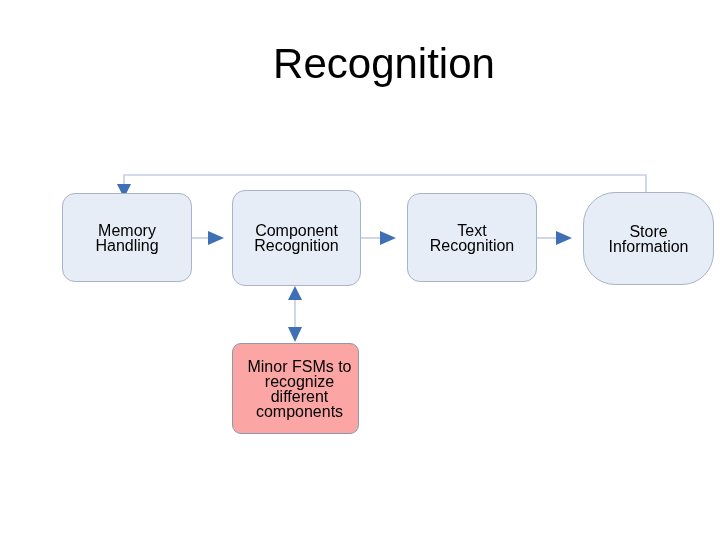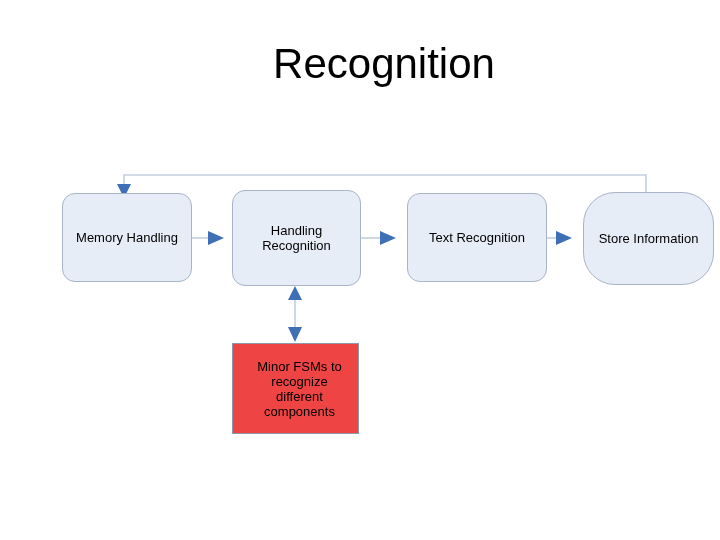--- a/index.html
+++ b/index.html
@@ -50,33 +50,33 @@
   .node {
     position: absolute;
     box-sizing: border-box;
     background: #e6ecf6;
     border: 1px solid #9aa7ba;
     display: flex;
     align-items: center;
     justify-content: center;
     text-align: center;
     color: #000000;
-    font-size: 13px;
+    font-size: 16px;
     line-height: 15px;
     font-family: "Liberation Sans", sans-serif;
   }
   .node.rounded {
     border-radius: 13px;
     border-color: #a9b4c6;
     background: #e7edf7;
   }
   .node.square {
-    border-radius: 0px;
+    border-radius: 9px;
     border-color: #8d99ab;
-    background: #ef4444;
+    background: #fca5a5;
     padding-left: 8px;
   }
   .node-label {
     display: block;
     padding: 0 6px;
     white-space: pre-line;
   }
 </style>
 </head>
 <body>
@@ -114,25 +114,25 @@
         <polygon points="264,300 278,300 271,286" fill="#3f6fb5"></polygon>
         <polygon points="264,327 278,327 271,342" fill="#3f6fb5"></polygon>
       </g>
     </svg>
 
     <div class="node rounded" style="left:38px; top:193px; width:130px; height:89px;">
       <span class="node-label">Memory Handling</span>
     </div>
 
     <div class="node rounded" style="left:208px; top:190px; width:129px; height:96px;">
-      <span class="node-label">Handling
+      <span class="node-label">Component
 Recognition</span>
     </div>
 
-    <div class="node rounded" style="left:383px; top:193px; width:140px; height:89px;">
+    <div class="node rounded" style="left:383px; top:193px; width:130px; height:89px;">
       <span class="node-label">Text Recognition</span>
     </div>
 
     <div class="node rounded" style="left:559px; top:192px; width:131px; height:93px;border-radius:32px;">
       <span class="node-label">Store Information</span>
     </div>
 
     <div class="node square" style="left:208px; top:343px; width:127px; height:91px;">
       <span class="node-label">Minor FSMs to
 recognize

